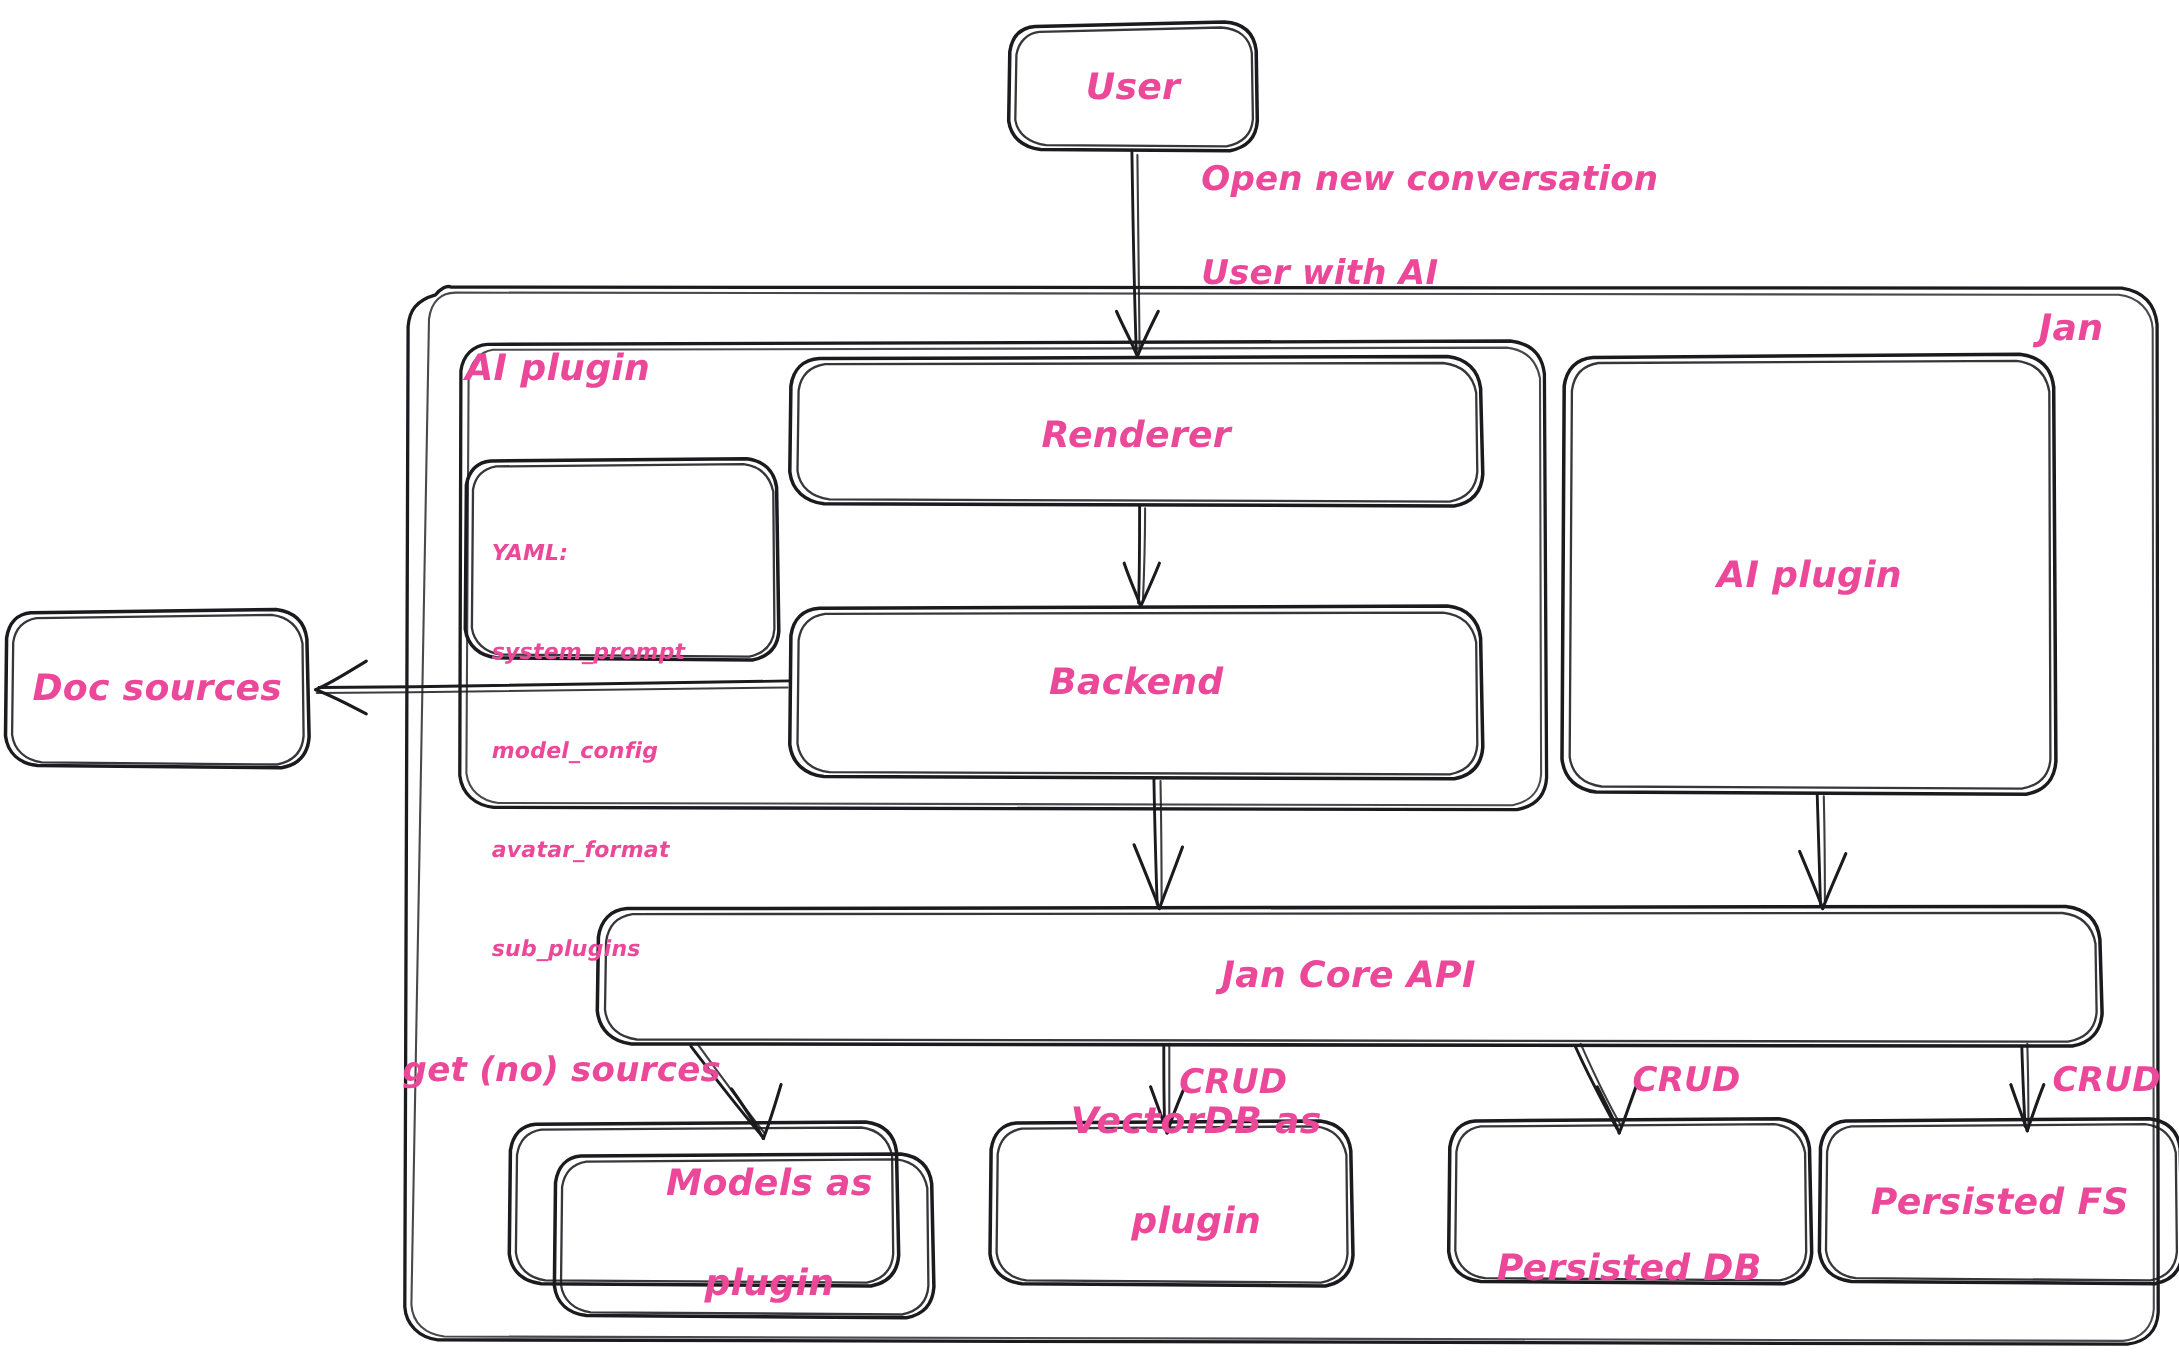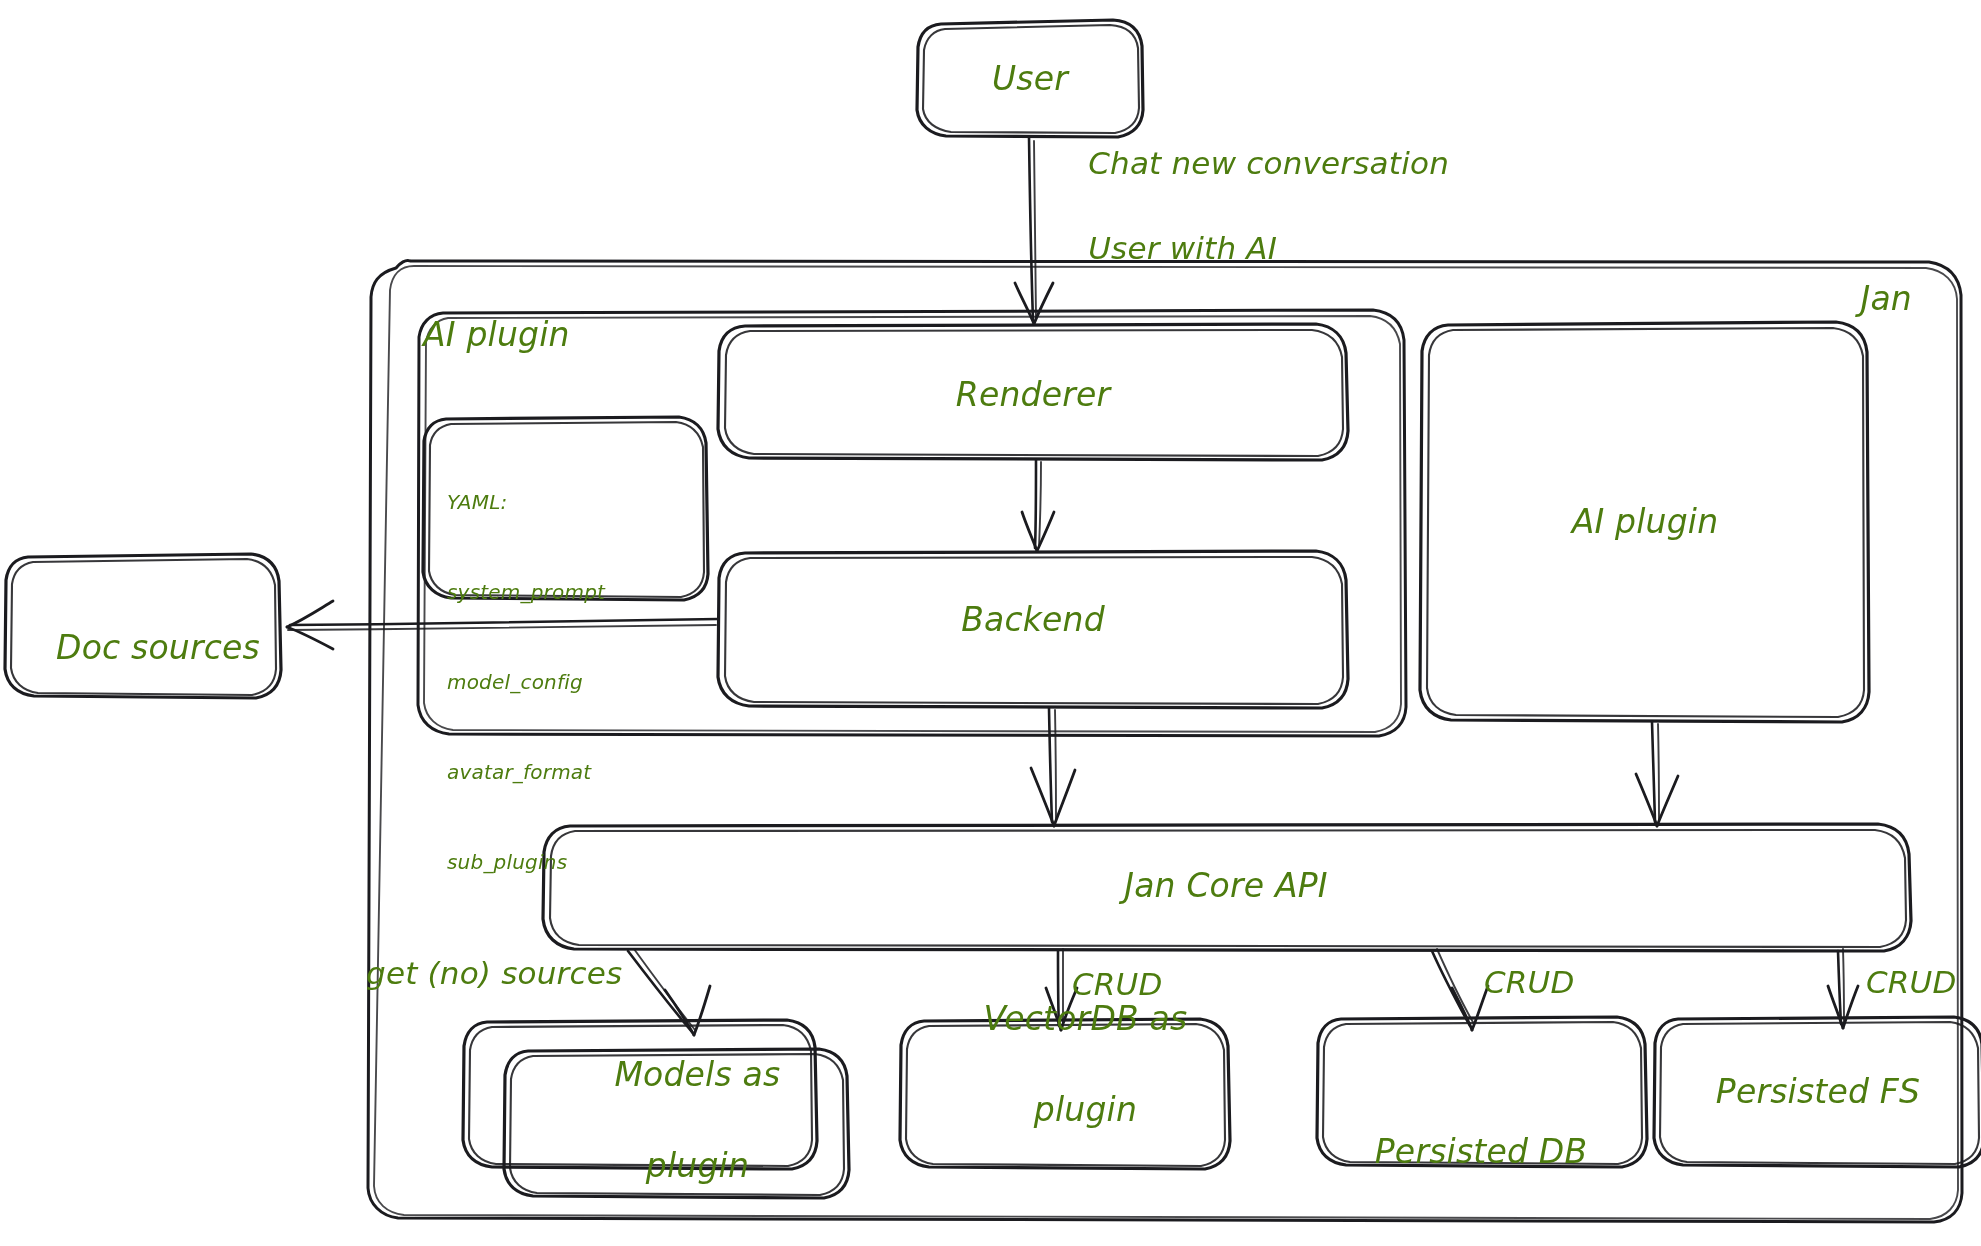--- a/index.html
+++ b/index.html
@@ -34,26 +34,27 @@
   .box-shape { stroke-width: 3.2; }
   .box-shape-2 { stroke-width: 2.1; opacity: .88; }
   .container-shape { stroke-width: 3.0; }
   .container-shape-2 { stroke-width: 1.9; opacity: .8; }
   .conn { stroke-width: 2.6; }
   .conn-2 { stroke-width: 1.9; opacity: .85; }
   .arrowhead { stroke-width: 2.8; }
 
   .lbl {
     position: absolute;
-    color: #4d7c0f;
+    color: #ec4899;
     font-family: "DejaVu Sans", sans-serif;
     font-style: italic;
     white-space: pre;
     letter-spacing: .2px;
     user-select: none;
+    font-weight: bold;
   }
   .node-label {
     font-size: 33px;
     text-align: center;
     line-height: 1.32;
     transform: translate(-50%, -50%);
   }
   .node-label.two-line { line-height: 1.38; }
   .group-label {
     font-size: 33px;
@@ -302,21 +303,21 @@
   <div class="lbl group-label" style="left:423px; top:334px;">AI plugin</div>
 
   <div class="lbl node-label" style="left:1030px; top:79px;">User</div>
 
   <div class="lbl node-label" style="left:1033px; top:395px;">Renderer</div>
 
   <div class="lbl node-label" style="left:1033px; top:620px;">Backend</div>
 
   <div class="lbl node-label" style="left:1645px; top:522px;">AI plugin</div>
 
-  <div class="lbl node-label" style="left:158px; top:625px;margin-top:23px;">Doc sources</div>
+  <div class="lbl node-label" style="left:143px; top:625px;">Doc sources</div>
 
   <div class="lbl node-label" style="left:1226px; top:886px;">Jan Core API</div>
 
   <div class="lbl node-label two-line" style="left:676px; top:1120px;">
     <span>Models as</span><br>
     <span>plugin</span>
   </div>
 
   <div class="lbl node-label two-line" style="left:1064px; top:1064px;">
     <span>VectorDB as</span><br>
@@ -329,21 +330,21 @@
 
   <div class="lbl yaml-label" style="left:447px; top:427px;">
     <span class="yaml-head">YAML:</span>
     <span class="yaml-key">system_prompt</span>
     <span class="yaml-key">model_config</span>
     <span class="yaml-key">avatar_format</span>
     <span class="yaml-key">sub_plugins</span>
   </div>
 
   <div class="lbl edge-label" style="left:1048px; top:206px;">
-    <span>Chat new conversation</span><br>
+    <span>Open new conversation</span><br>
     <span>User with AI</span>
   </div>
 
   <div class="lbl edge-label" style="left:366px; top:973px;">get (no) sources</div>
 
   <div class="lbl edge-label" style="left:1072px; top:984px;">CRUD</div>
 
   <div class="lbl edge-label" style="left:1484px; top:982px;">CRUD</div>
 
   <div class="lbl edge-label" style="left:1866px; top:982px;">CRUD</div>

